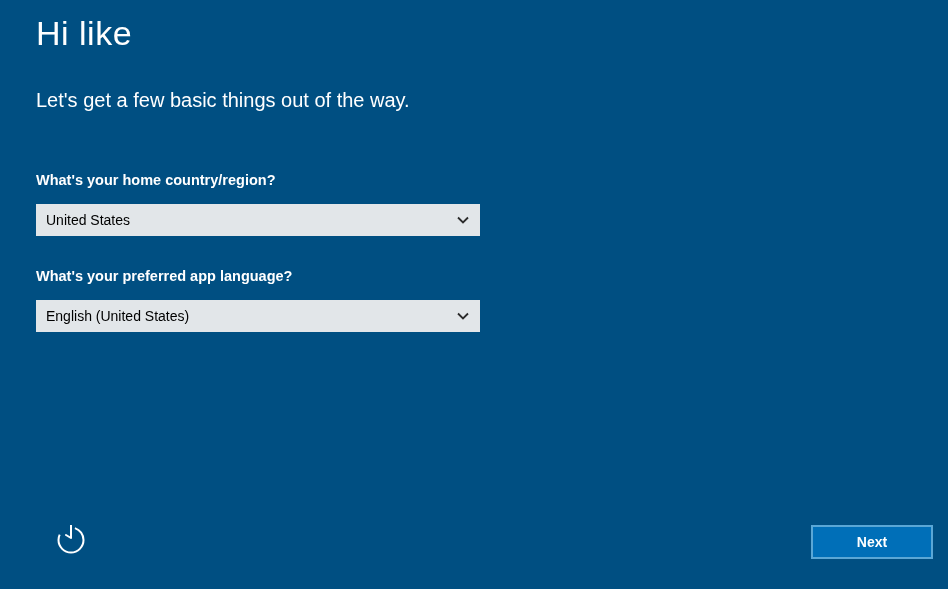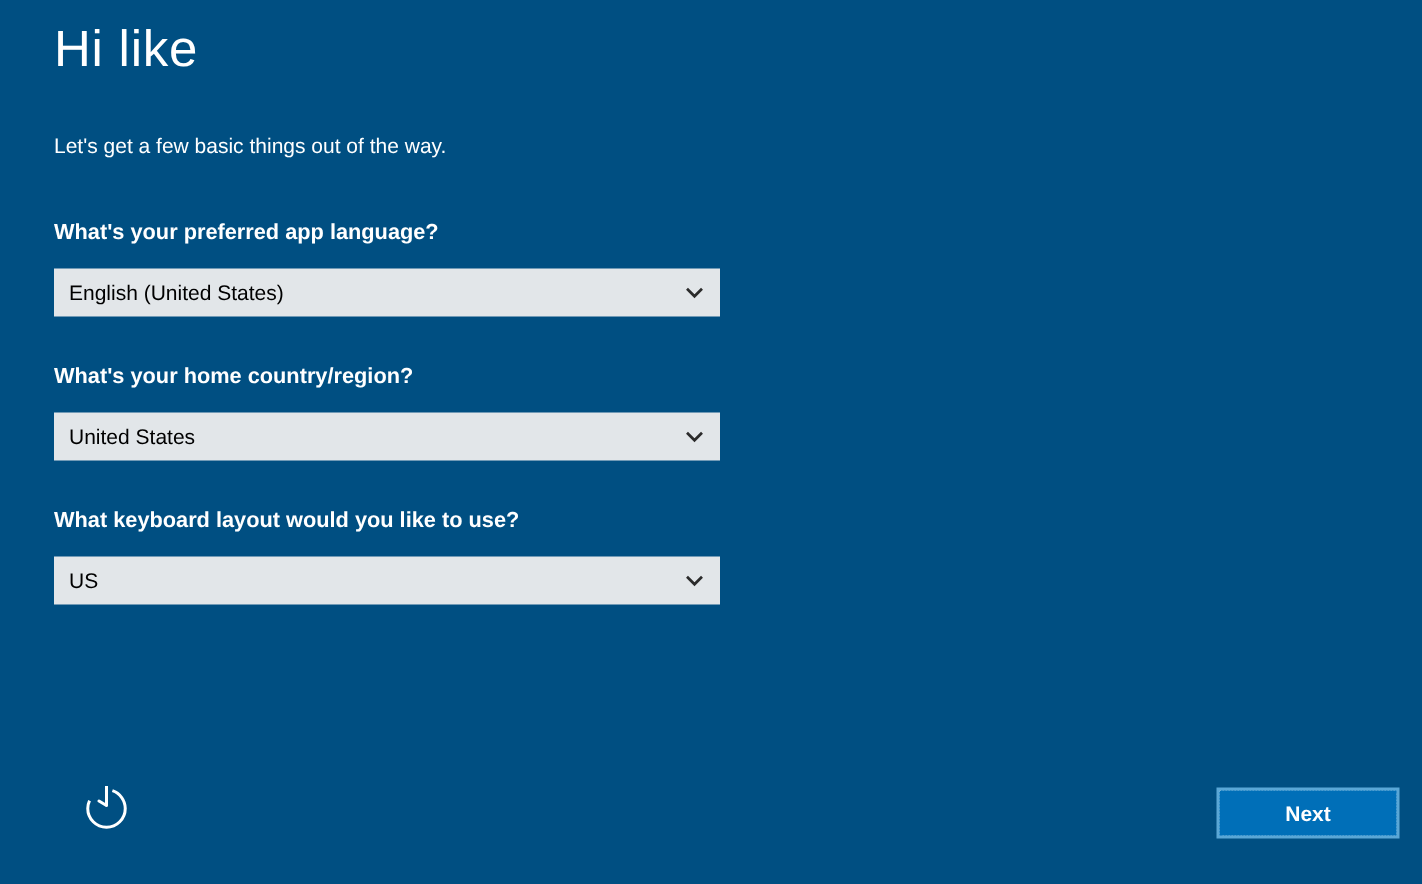--- a/index.html
+++ b/index.html
@@ -19,23 +19,23 @@
     .content {
       padding: 14px 36px 0 36px;
     }
     .title {
       font-size: 34px;
       font-weight: 300;
       margin-bottom: 36px;
       letter-spacing: 0.5px;
     }
     .subtitle {
-      font-size: 14px;
+      font-size: 20px;
       font-weight: 400;
-      margin-bottom: 42px;
+      margin-bottom: 60px;
     }
     .field-group {
       margin-bottom: 32px;
     }
     .field-label {
       font-size: 14.5px;
       font-weight: 600;
       margin-bottom: 16px;
       display: block;
     }
@@ -94,54 +94,43 @@
     }
   </style>
 </head>
 <body>
 
 <div class="content">
   <h1 class="title">Hi like</h1>
   <p class="subtitle">Let's get a few basic things out of the way.</p>
 
   <div class="field-group">
-    <label class="field-label">What's your preferred app language?</label>
-    <div class="dropdown">
-      <span class="dropdown-value">English (United States)</span>
-      <span class="dropdown-chevron">
-        <svg width="14" height="14" viewBox="0 0 14 14">
-            <path d="M2 4.5 L7 9.5 L12 4.5" stroke="#2b2b2b" stroke-width="1.8" fill="none"></path>
-          </svg>
-      </span>
-    </div>
-  </div>
-
-  <div class="field-group">
     <label class="field-label">What's your home country/region?</label>
     <div class="dropdown">
       <span class="dropdown-value">United States</span>
       <span class="dropdown-chevron">
         <svg width="14" height="14" viewBox="0 0 14 14">
             <path d="M2 4.5 L7 9.5 L12 4.5" stroke="#2b2b2b" stroke-width="1.8" fill="none"></path>
           </svg>
       </span>
     </div>
   </div>
 
   <div class="field-group">
-    <label class="field-label">What keyboard layout would you like to use?</label>
+    <label class="field-label">What's your preferred app language?</label>
     <div class="dropdown">
-      <span class="dropdown-value">US</span>
+      <span class="dropdown-value">English (United States)</span>
       <span class="dropdown-chevron">
         <svg width="14" height="14" viewBox="0 0 14 14">
             <path d="M2 4.5 L7 9.5 L12 4.5" stroke="#2b2b2b" stroke-width="1.8" fill="none"></path>
           </svg>
       </span>
     </div>
   </div>
+
 </div>
 
 <div class="footer">
   <div class="ease-of-access">
     <span>
       <svg width="30" height="30" viewBox="0 0 30 30">
         <circle cx="15" cy="15" r="12.5" stroke="#ffffff" stroke-width="2" fill="none" stroke-dasharray="60 18" stroke-dashoffset="-4" transform="rotate(-90 15 15)"></circle>
         <path d="M15 0 L15 13 M15 13 L10 10" stroke="#ffffff" stroke-width="2" fill="none" stroke-linecap="round"></path>
       </svg>
     </span>

